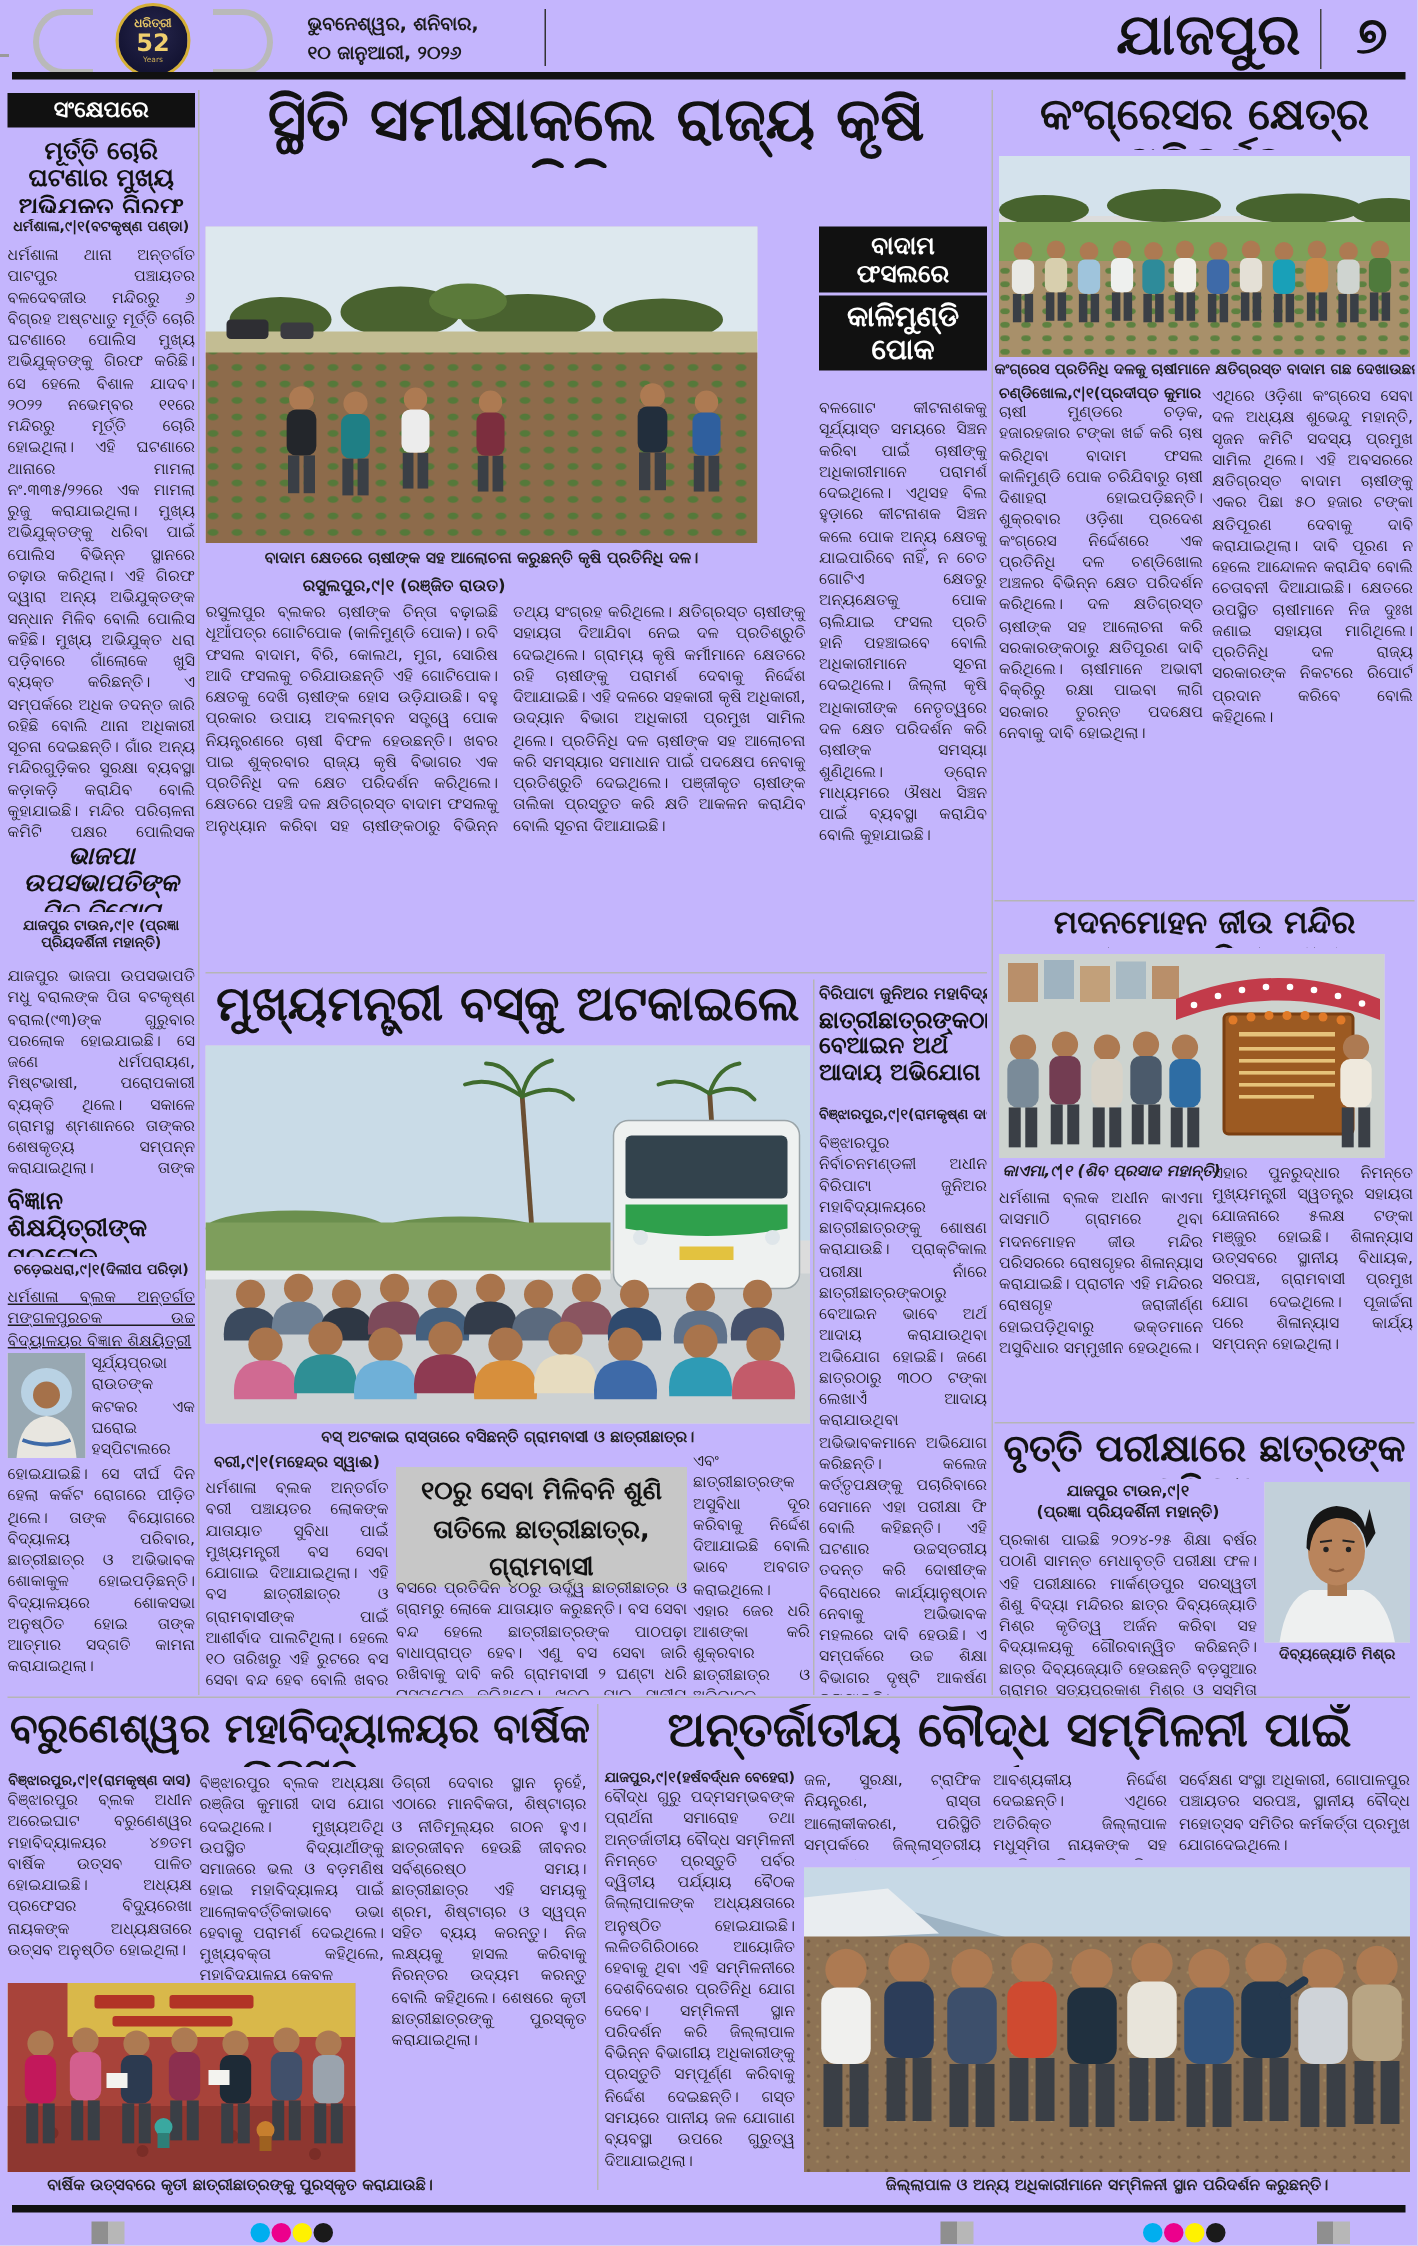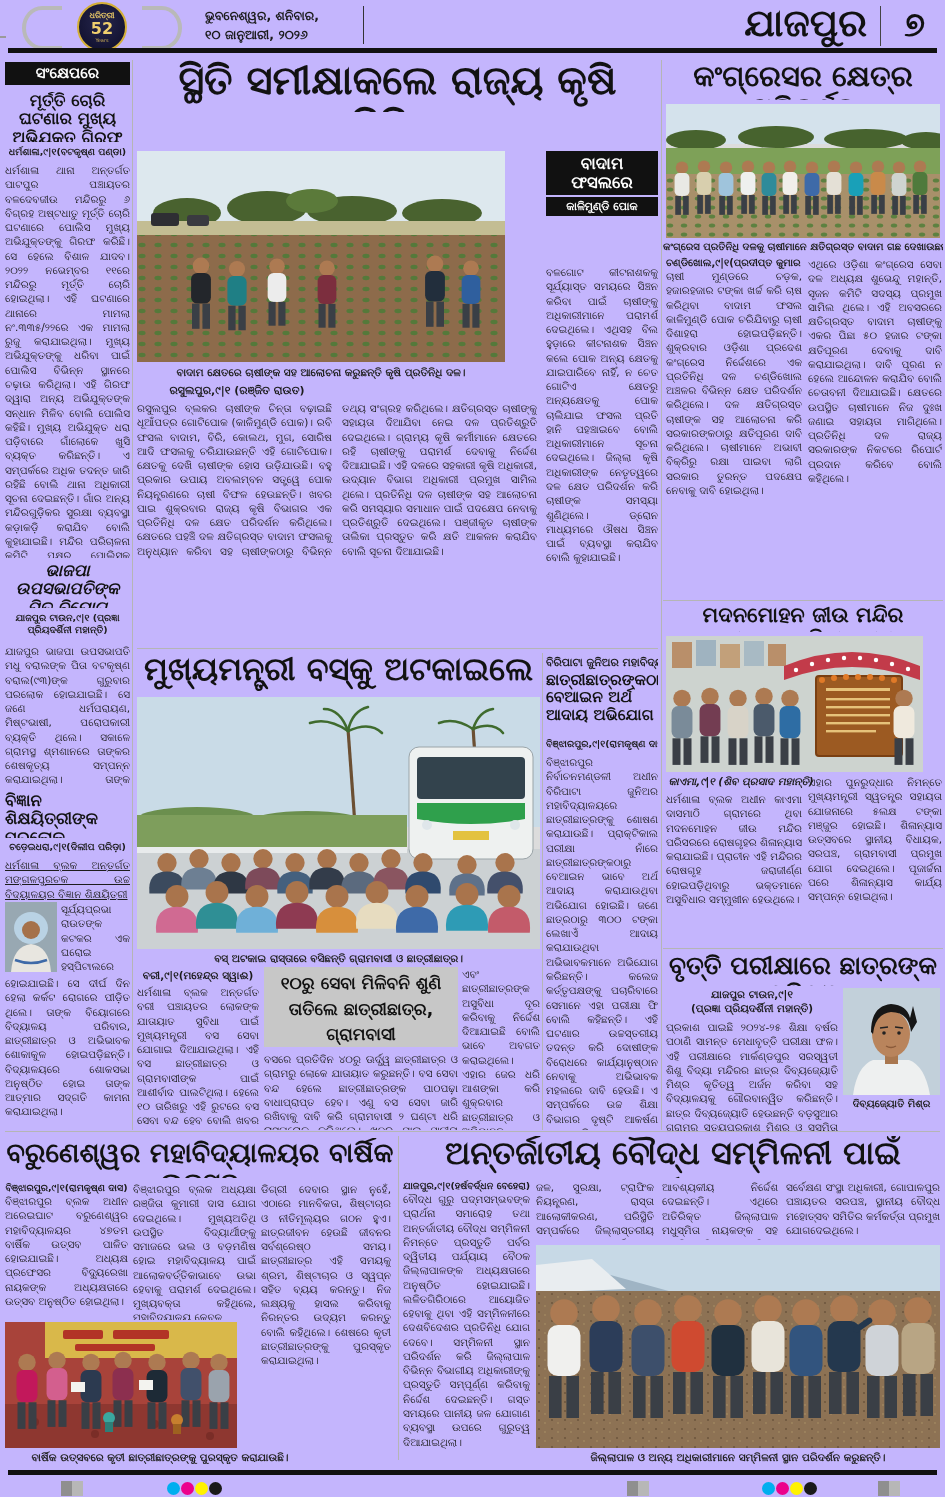--- a/index.html
+++ b/index.html
@@ -4,21 +4,21 @@
 <style>
   html,body{margin:0;padding:0;background:#e8e8e8;}
   #page{position:relative;width:945px;height:1497px;background:#c4b5fd;overflow:hidden;
         font-family:"DejaVu Sans",sans-serif;color:#1c1c1c;}
   .abs{position:absolute;}
   .hl{font-weight:bold;text-align:center;color:#121212;line-height:1.12;overflow:hidden;}
   .body{font-size:10.5px;line-height:1.36;text-align:justify;overflow:hidden;color:#1d1d1d;}
   .byline{font-weight:bold;font-size:10.5px;text-align:center;overflow:hidden;white-space:nowrap;}
   .cap{font-weight:bold;font-size:10.5px;text-align:center;color:#222;overflow:hidden;white-space:nowrap;}
   .blackbar{background:#111;color:#fff;font-weight:bold;text-align:center;}
-  .graybox{background:#c7c7c7;font-weight:bold;text-align:center;color:#111;}
+  .graybox{background:#c7c7c7;font-weight:bold;text-align:center;color:#111;margin-top:11px;}
   .rule-h{background:#111;}
   .rule-thin{background:#b5b5b5;}
   .photo{display:block;background:#dcdcdc;}
   .regsq{width:22px;height:15px;background:linear-gradient(90deg,#8f8f8f 50%,#b7b7b7 50%);}
   .dot{width:13px;height:13px;border-radius:50%;display:inline-block;margin-right:1px;}
 </style>
 </head>
 <body>
 
 <div id="page">
@@ -117,26 +117,26 @@
     <g>
       <use href="#p" transform="translate(64,158) scale(1.8)" style="color:#23262b"></use>
       <use href="#p" transform="translate(100,160) scale(1.75)" style="color:#1f7f85"></use>
       <use href="#p" transform="translate(140,156) scale(1.7)" style="color:#ececec"></use>
       <use href="#p" transform="translate(190,158) scale(1.7)" style="color:#7c2e3e"></use>
       <use href="#p" transform="translate(298,156) scale(1.8)" style="color:#222e3c"></use>
       <use href="#p" transform="translate(334,158) scale(1.7)" style="color:#2f5f9e"></use>
     </g>
   </svg>
   <div class="abs cap" style="left:137px;top:366px;width:368px;height:14px;">ବାଦାମ କ୍ଷେତରେ ଚାଷୀଙ୍କ ସହ ଆଲୋଚନା କରୁଛନ୍ତି କୃଷି ପ୍ରତିନିଧି ଦଳ।</div>
-  <div class="abs byline" style="left:137px;top:384px;width:200px;height:14px;font-size:11px;">ରସୁଲପୁର,୯|୧ (ରଞ୍ଜିତ ରାଉତ)</div>
+  <div class="abs byline" style="left:137px;top:384px;width:200px;height:14px;font-size:11px;text-align:right;">ରସୁଲପୁର,୯|୧ (ରଞ୍ଜିତ ରାଉତ)</div>
   <div class="abs body" style="left:137px;top:401px;width:400px;height:247px;column-count:2;column-gap:10px;">ରସୁଲପୁର ବ୍ଲକର ଚାଷୀଙ୍କ ଚିନ୍ତା ବଢ଼ାଇଛି ଧୂଆଁପତ୍ର ଗୋଟିପୋକ (କାଳିମୁଣ୍ଡି ପୋକ)। ରବି ଫସଲ ବାଦାମ, ବିରି, କୋଲଥ, ମୁଗ, ସୋରିଷ ଆଦି ଫସଲକୁ ଚରିଯାଉଛନ୍ତି ଏହି ଗୋଟିପୋକ। କ୍ଷେତକୁ ଦେଖି ଚାଷୀଙ୍କ ହୋସ ଉଡ଼ିଯାଉଛି। ବହୁ ପ୍ରକାର ଉପାୟ ଅବଲମ୍ବନ ସତ୍ତ୍ୱେ ପୋକ ନିୟନ୍ତ୍ରଣରେ ଚାଷୀ ବିଫଳ ହେଉଛନ୍ତି। ଖବର ପାଇ ଶୁକ୍ରବାର ରାଜ୍ୟ କୃଷି ବିଭାଗର ଏକ ପ୍ରତିନିଧି ଦଳ କ୍ଷେତ ପରିଦର୍ଶନ କରିଥିଲେ। କ୍ଷେତରେ ପହଞ୍ଚି ଦଳ କ୍ଷତିଗ୍ରସ୍ତ ବାଦାମ ଫସଲକୁ ଅନୁଧ୍ୟାନ କରିବା ସହ ଚାଷୀଙ୍କଠାରୁ ବିଭିନ୍ନ ତଥ୍ୟ ସଂଗ୍ରହ କରିଥିଲେ। କ୍ଷତିଗ୍ରସ୍ତ ଚାଷୀଙ୍କୁ ସହାୟତା ଦିଆଯିବା ନେଇ ଦଳ ପ୍ରତିଶ୍ରୁତି ଦେଇଥିଲେ। ଗ୍ରାମ୍ୟ କୃଷି କର୍ମୀମାନେ କ୍ଷେତରେ ରହି ଚାଷୀଙ୍କୁ ପରାମର୍ଶ ଦେବାକୁ ନିର୍ଦ୍ଦେଶ ଦିଆଯାଇଛି। ଏହି ଦଳରେ ସହକାରୀ କୃଷି ଅଧିକାରୀ, ଉଦ୍ୟାନ ବିଭାଗ ଅଧିକାରୀ ପ୍ରମୁଖ ସାମିଲ ଥିଲେ। ପ୍ରତିନିଧି ଦଳ ଚାଷୀଙ୍କ ସହ ଆଲୋଚନା କରି ସମସ୍ୟାର ସମାଧାନ ପାଇଁ ପଦକ୍ଷେପ ନେବାକୁ ପ୍ରତିଶ୍ରୁତି ଦେଇଥିଲେ। ପଞ୍ଜୀକୃତ ଚାଷୀଙ୍କ ତାଲିକା ପ୍ରସ୍ତୁତ କରି କ୍ଷତି ଆକଳନ କରାଯିବ ବୋଲି ସୂଚନା ଦିଆଯାଇଛି।</div>
 
   <div class="abs" style="left:546px;top:151px;width:112px;">
     <div class="blackbar" style="font-size:16.5px;padding:3px 2px;">ବାଦାମ ଫସଲରେ</div>
-    <div class="blackbar" style="font-size:11px;padding:3px 2px;margin-top:2px;">କାଳିମୁଣ୍ଡି ପୋକ</div>
+    <div class="blackbar" style="font-size:19px;padding:3px 2px;margin-top:2px;">କାଳିମୁଣ୍ଡି ପୋକ</div>
   </div>
   <div class="abs body" style="left:546px;top:265px;width:112px;height:383px;">ବଳଗୋଟ କୀଟନାଶକକୁ ସୂର୍ଯ୍ୟାସ୍ତ ସମୟରେ ସିଞ୍ଚନ କରିବା ପାଇଁ ଚାଷୀଙ୍କୁ ଅଧିକାରୀମାନେ ପରାମର୍ଶ ଦେଇଥିଲେ। ଏଥିସହ ବିଲ ହୁଡ଼ାରେ କୀଟନାଶକ ସିଞ୍ଚନ କଲେ ପୋକ ଅନ୍ୟ କ୍ଷେତକୁ ଯାଇପାରିବେ ନାହିଁ, ନ ଚେତ ଗୋଟିଏ କ୍ଷେତରୁ ଅନ୍ୟକ୍ଷେତକୁ ପୋକ ଚାଲିଯାଇ ଫସଲ ପ୍ରତି ହାନି ପହଞ୍ଚାଇବେ ବୋଲି ଅଧିକାରୀମାନେ ସୂଚନା ଦେଇଥିଲେ। ଜିଲ୍ଲା କୃଷି ଅଧିକାରୀଙ୍କ ନେତୃତ୍ୱରେ ଦଳ କ୍ଷେତ ପରିଦର୍ଶନ କରି ଚାଷୀଙ୍କ ସମସ୍ୟା ଶୁଣିଥିଲେ। ଡ୍ରୋନ ମାଧ୍ୟମରେ ଔଷଧ ସିଞ୍ଚନ ପାଇଁ ବ୍ୟବସ୍ଥା କରାଯିବ ବୋଲି କୁହାଯାଇଛି।</div>
 
   <div class="abs hl" style="left:663px;top:60px;width:280px;height:40px;font-size:29px;">କଂଗ୍ରେସର କ୍ଷେତ୍ର ପରିଦର୍ଶନ</div>
   <svg class="abs photo" style="left:666px;top:104px;" width="274" height="134" viewBox="0 0 274 134">
     <rect width="274" height="40" fill="#d4e2ec"></rect>
     <g fill="#47632e">
         <ellipse cx="30" cy="36" rx="30" ry="10"></ellipse>
         <ellipse cx="110" cy="33" rx="38" ry="11"></ellipse>
         <ellipse cx="200" cy="35" rx="42" ry="10"></ellipse>

